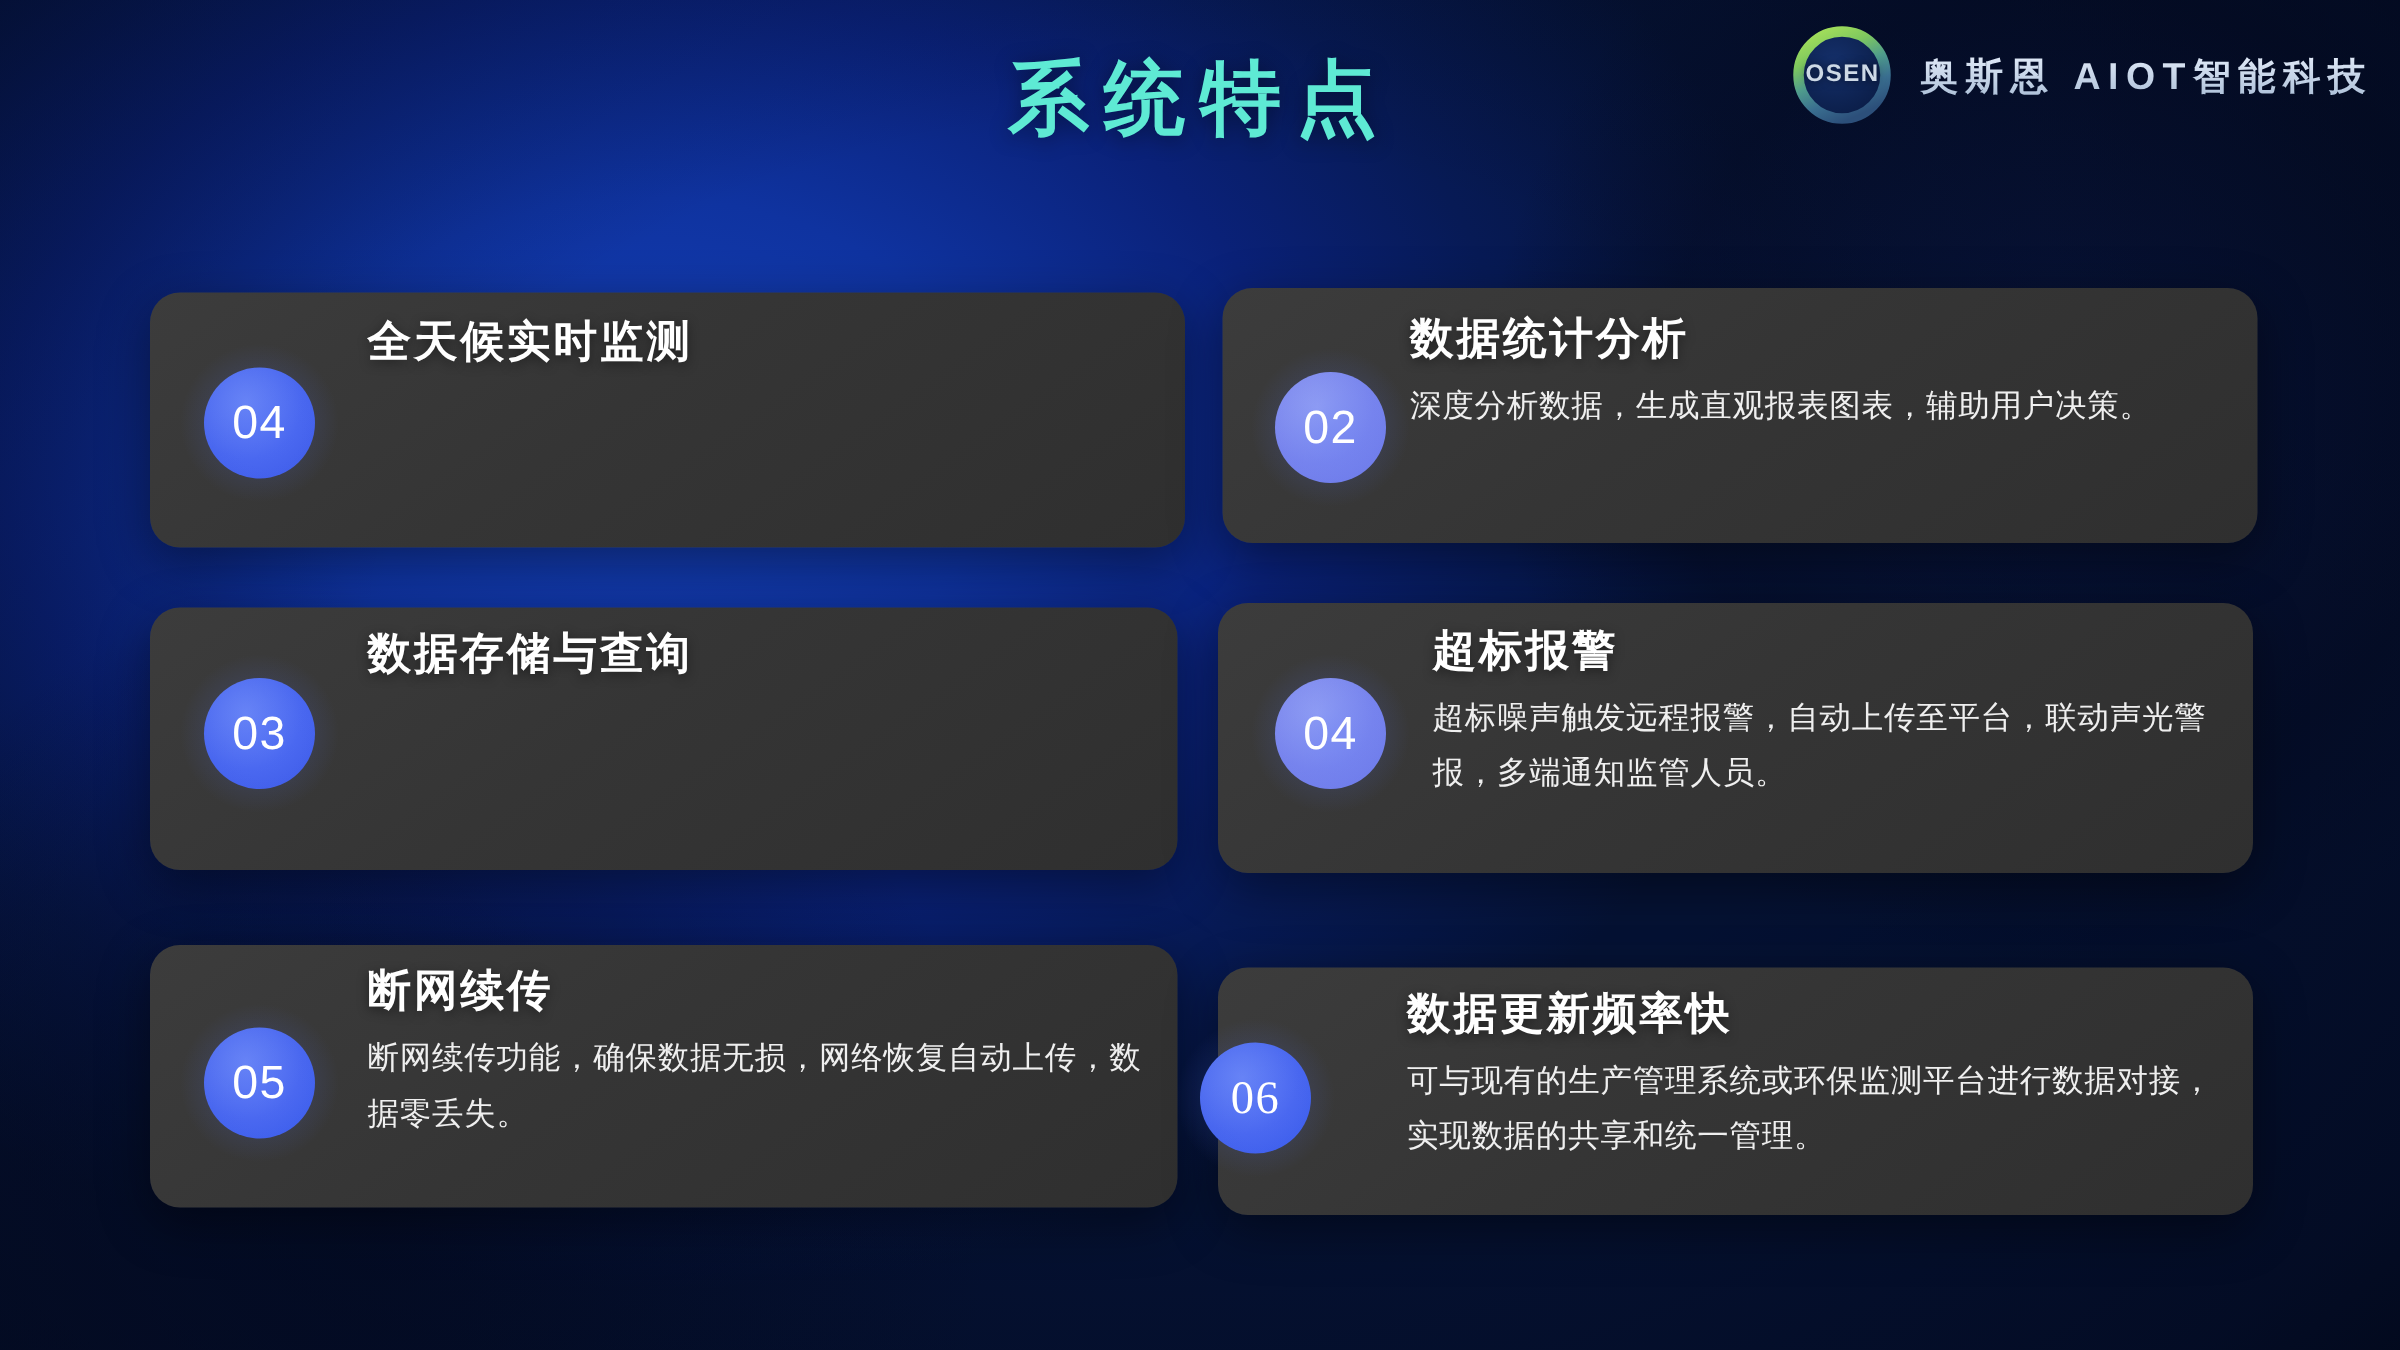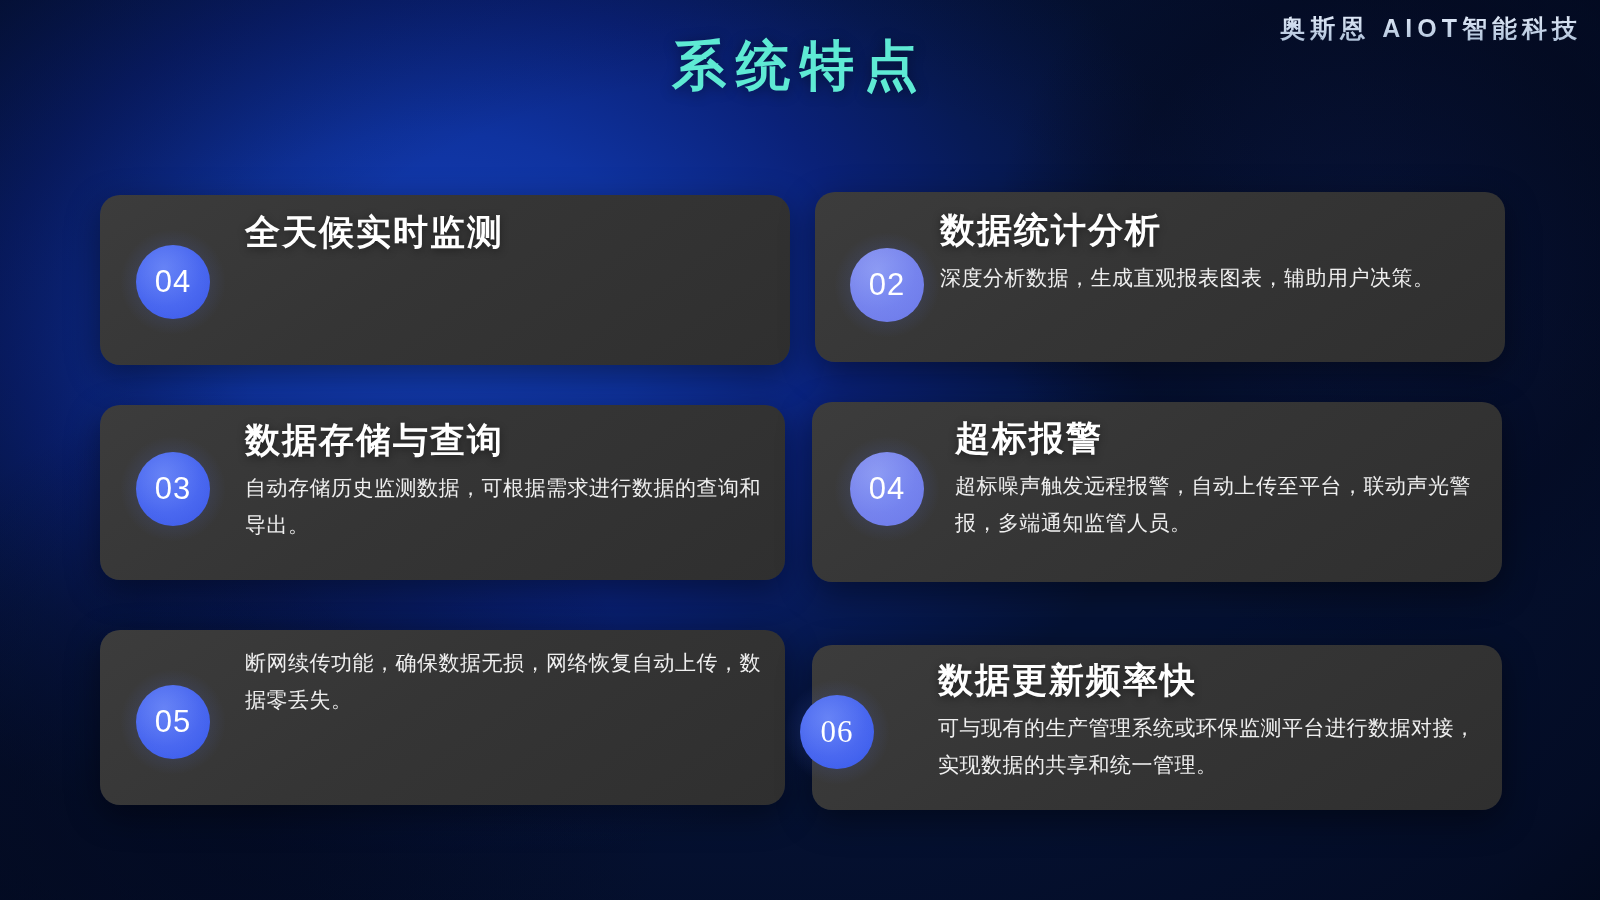--- a/index.html
+++ b/index.html
@@ -76,21 +76,21 @@
     font-size:31px; font-weight:400; color:#ffffff; letter-spacing:1px;
     z-index:2;
   }
   .badge::after{
     content:""; position:absolute; inset:-18px; border-radius:50%;
     background:radial-gradient(circle,rgba(90,120,250,.30) 0%,rgba(90,120,250,0) 68%);
     z-index:-1;
   }
   .card-body{ position:absolute; }
   .card-title{
-    font-size:35px; font-weight:bold; color:#ffffff; letter-spacing:2px;
+    font-size:29px; font-weight:bold; color:#ffffff; letter-spacing:2px;
     line-height:1.15; margin-bottom:10px;
     text-shadow:0 2px 8px rgba(0,0,0,.45);
   }
   .card-desc{
     font-size:21px; color:#efefef; line-height:1.75; letter-spacing:.5px;
   }
 
   
   .c1{ left:100px; top:195px; width:690px; height:170px; }
   .c2{ left:815px; top:192px; width:690px; height:170px; }
@@ -221,20 +221,40 @@
     </svg>
   </div>
 
   <div class="bg-vignette"></div>
 </div>
 
 <div id="header">
   <div class="page-title">系统特点</div>
 
   <div class="brand">
+    <div class="brand-mark">
+      <svg width="76" height="76" viewBox="0 0 76 76">
+        <defs>
+          <linearGradient id="ringgrad" x1="0.15" y1="0" x2="0.6" y2="1">
+            <stop offset="0%" stop-color="#a6e05a"></stop>
+            <stop offset="28%" stop-color="#7ec85f"></stop>
+            <stop offset="52%" stop-color="#4f9c8c"></stop>
+            <stop offset="75%" stop-color="#3a6f90"></stop>
+            <stop offset="100%" stop-color="#2c4f7a"></stop>
+          </linearGradient>
+          <radialGradient id="ringfill" cx="0.4" cy="0.35" r="0.75">
+            <stop offset="0%" stop-color="#15306b"></stop>
+            <stop offset="100%" stop-color="#0a1c45"></stop>
+          </radialGradient>
+        </defs>
+        <circle cx="38" cy="38" r="27" fill="url(#ringfill)"></circle>
+        <circle cx="38" cy="38" r="29" fill="none" stroke="url(#ringgrad)" stroke-width="7"></circle>
+      </svg>
+      <div class="ring-txt">OSEN</div>
+    </div>
     <div class="brand-name">奥斯恩 AIOT智能科技</div>
   </div>
 </div>
 
 <div id="grid">
 
   <div class="card c1"></div>
   <div class="badge b1">04</div>
   <div class="card-body t1">
     <div class="card-title">全天候实时监测</div>
@@ -244,33 +264,33 @@
   <div class="badge b2">02</div>
   <div class="card-body t2">
     <div class="card-title">数据统计分析</div>
     <div class="card-desc">深度分析数据，生成直观报表图表，辅助用户决策。</div>
   </div>
 
   <div class="card c3"></div>
   <div class="badge b3">03</div>
   <div class="card-body t3">
     <div class="card-title">数据存储与查询</div>
-    <div class="card-desc">自动存储历史监测数据，可根据需求进行数据的查询和导出。</div>
   </div>
 
   <div class="card c4"></div>
   <div class="badge b4">04</div>
   <div class="card-body t4">
     <div class="card-title">超标报警</div>
     <div class="card-desc">超标噪声触发远程报警，自动上传至平台，联动声光警报，多端通知监管人员。</div>
   </div>
 
   <div class="card c5"></div>
   <div class="badge b5">05</div>
   <div class="card-body t5">
+    <div class="card-title">断网续传</div>
     <div class="card-desc">断网续传功能，确保数据无损，网络恢复自动上传，数据零丢失。</div>
   </div>
 
   <div class="card c6"></div>
   <div class="badge b6">06</div>
   <div class="card-body t6">
     <div class="card-title">数据更新频率快</div>
     <div class="card-desc">可与现有的生产管理系统或环保监测平台进行数据对接，实现数据的共享和统一管理。</div>
   </div>
 

